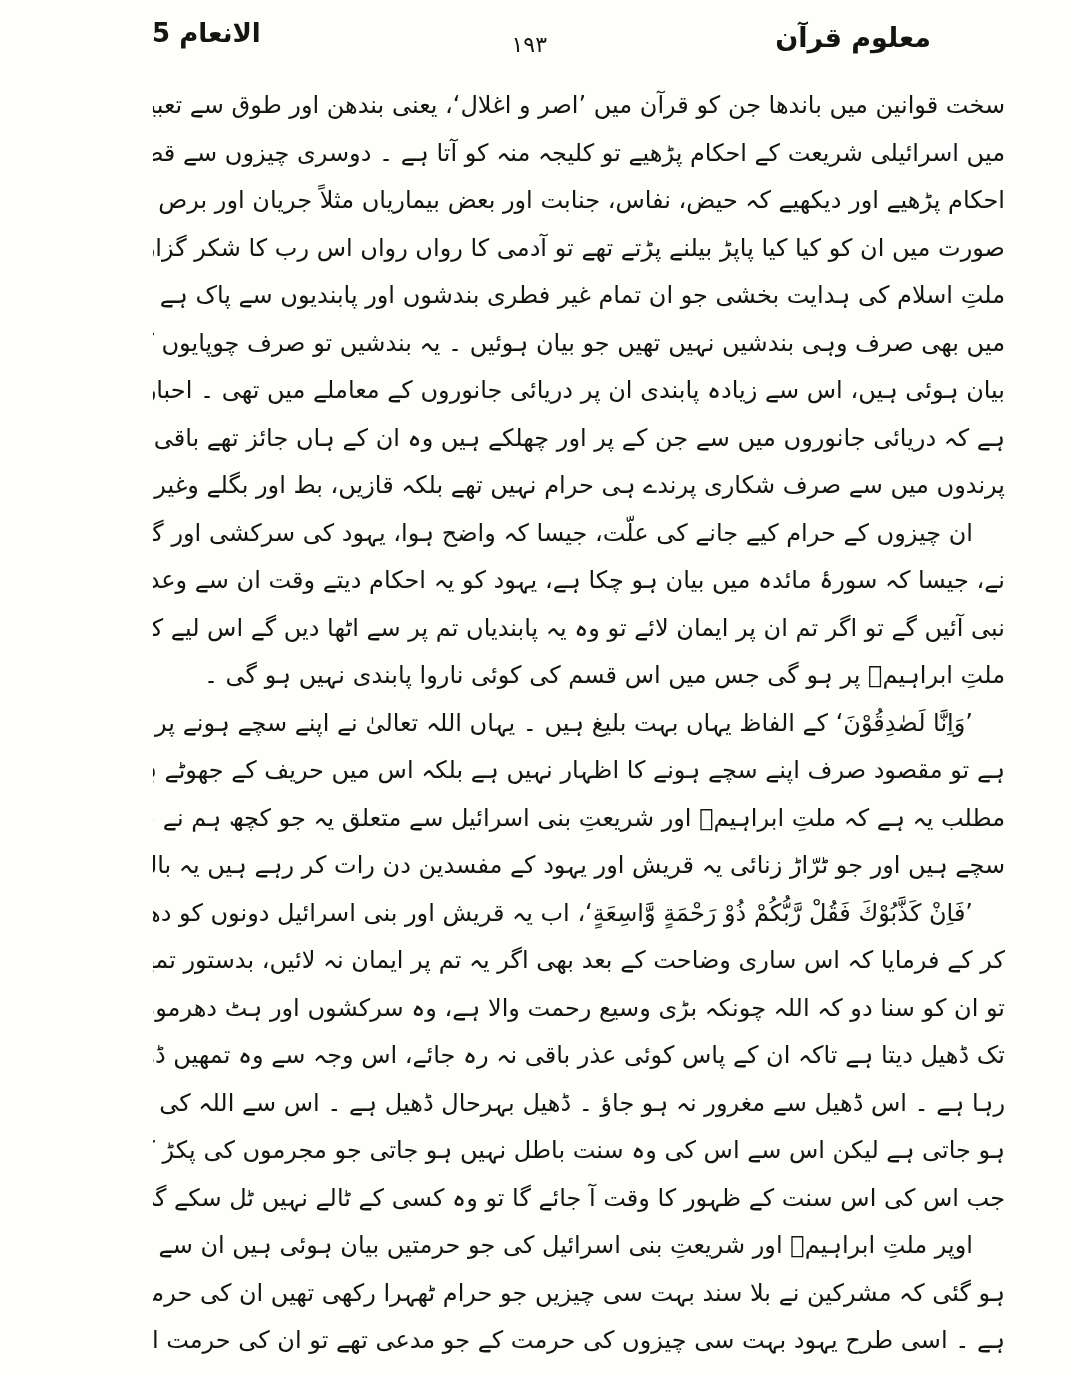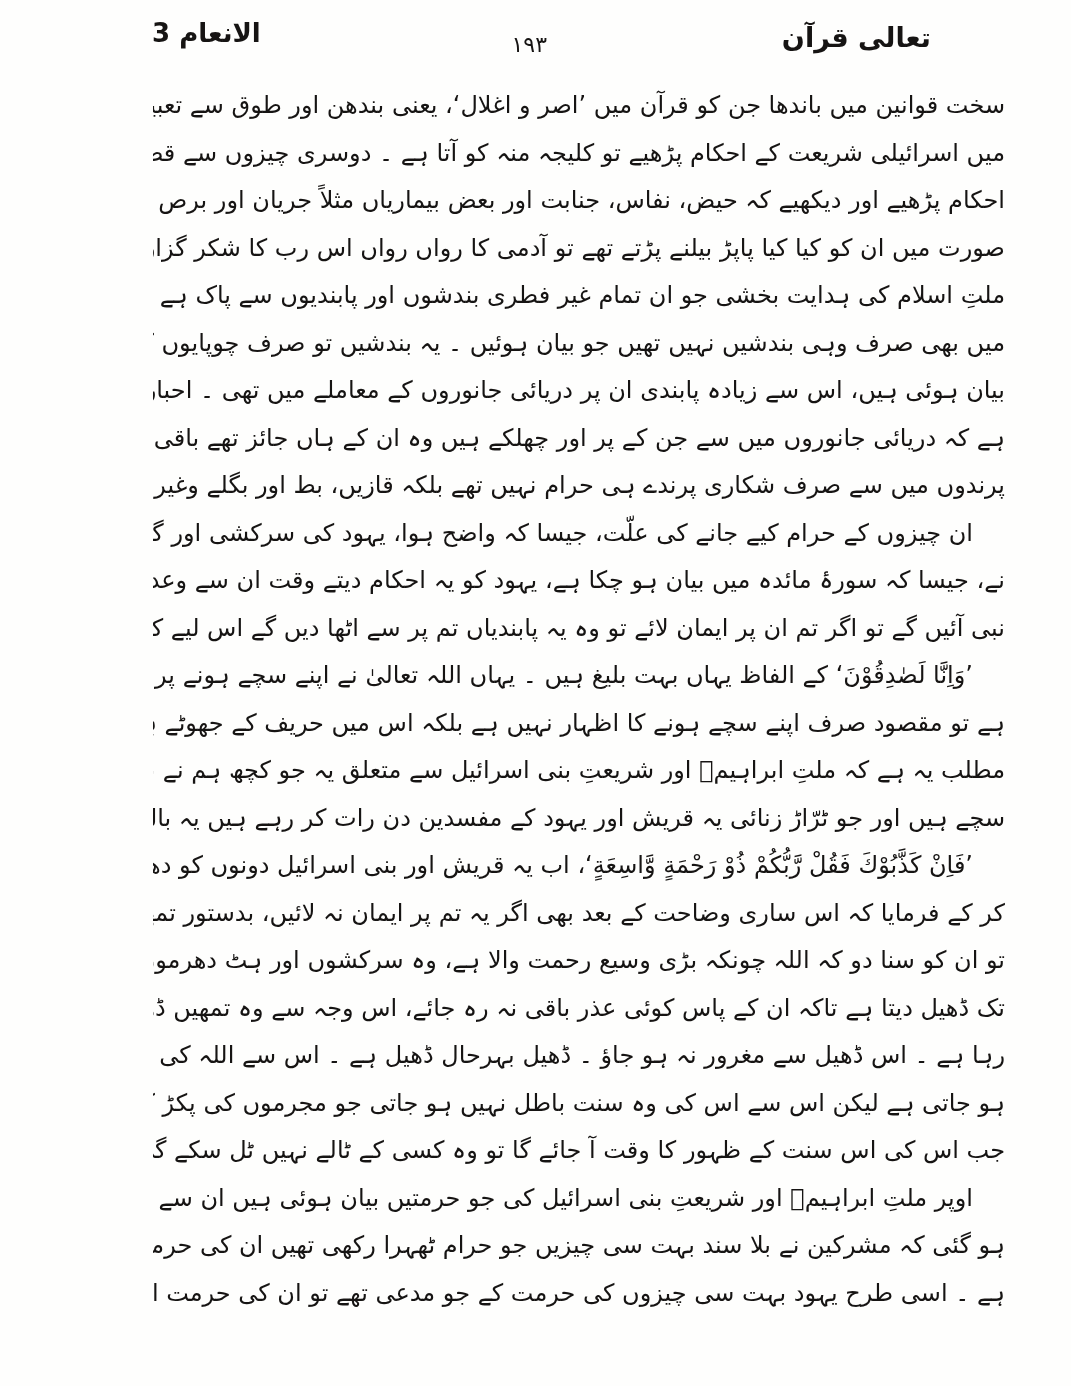--- a/index.html
+++ b/index.html
@@ -76,41 +76,42 @@
   .line.indent {
     padding-right: 32px;          
   }
 </style>
 </head>
 <body>
 
 <div class="page">
 
   <div class="running-header">
-    <span class="hdr-work">تعالی قرآن</span>
+    <span class="hdr-work">معلوم قرآن</span>
     <span class="hdr-page">١٩٣</span>
-    <span class="hdr-surah">الانعام 3</span>
+    <span class="hdr-surah">الانعام 5</span>
   </div>
 
   <div class="text-body">
       <div class="para">
         <div class="line">سخت قوانین میں باندھا جن کو قرآن میں ’اصر و اغلال‘، یعنی بندھن اور طوق سے تعبیر فرمایا گیا ہے ۔ تورات</div>
         <div class="line">میں اسرائیلی شریعت کے احکام پڑھیے تو کلیجہ منہ کو آتا ہے ۔ دوسری چیزوں سے قطع نظر صرف طہارت ہی کے</div>
         <div class="line">احکام پڑھیے اور دیکھیے کہ حیض، نفاس، جنابت اور بعض بیماریاں مثلاً جریان اور برص وغیرہ لاحق ہو جانے کی</div>
         <div class="line">صورت میں ان کو کیا کیا پاپڑ بیلنے پڑتے تھے تو آدمی کا رواں رواں اس رب کا شکر گزار ہوتا ہے جس نے ہمیں</div>
         <div class="line">ملتِ اسلام کی ہدایت بخشی جو ان تمام غیر فطری بندشوں اور پابندیوں سے پاک ہے ۔ کھانے پینے کے باب</div>
         <div class="line">میں بھی صرف وہی بندشیں نہیں تھیں جو بیان ہوئیں ۔ یہ بندشیں تو صرف چوپایوں کی حلت و حرمت کے متعلق</div>
         <div class="line">بیان ہوئی ہیں، اس سے زیادہ پابندی ان پر دریائی جانوروں کے معاملے میں تھی ۔ احبار بابل سے معلوم ہوتا</div>
         <div class="line">ہے کہ دریائی جانوروں میں سے جن کے پر اور چھلکے ہیں وہ ان کے ہاں جائز تھے باقی سب حرام تھے ۔ اسی طرح</div>
         <div class="line last">پرندوں میں سے صرف شکاری پرندے ہی حرام نہیں تھے بلکہ قازیں، بط اور بگلے وغیرہ بھی حرام تھے ۔</div>
       </div>
       <div class="para">
         <div class="line indent">ان چیزوں کے حرام کیے جانے کی علّت، جیسا کہ واضح ہوا، یہود کی سرکشی اور گردن کشی تھی اور اللہ تعالیٰ</div>
         <div class="line">نے، جیسا کہ سورۂ مائدہ میں بیان ہو چکا ہے، یہود کو یہ احکام دیتے وقت ان سے وعدہ فرمایا تھا کہ جب آخری</div>
         <div class="line">نبی آئیں گے تو اگر تم ان پر ایمان لائے تو وہ یہ پابندیاں تم پر سے اٹھا دیں گے اس لیے کہ ان کی بعثت دینِ فطرت،</div>
+        <div class="line last">ملتِ ابراہیمؑ پر ہو گی جس میں اس قسم کی کوئی ناروا پابندی نہیں ہو گی ۔</div>
       </div>
       <div class="para">
         <div class="line indent">’وَاِنَّا لَصٰدِقُوْنَ‘ کے الفاظ یہاں بہت بلیغ ہیں ۔ یہاں اللہ تعالیٰ نے اپنے سچے ہونے پر جو اتنا زور دیا</div>
         <div class="line">ہے تو مقصود صرف اپنے سچے ہونے کا اظہار نہیں ہے بلکہ اس میں حریف کے جھوٹے ہونے کا اعلان بھی ہے ۔</div>
         <div class="line">مطلب یہ ہے کہ ملتِ ابراہیمؑ اور شریعتِ بنی اسرائیل سے متعلق یہ جو کچھ ہم نے بیان کیا ہے ہم اس میں بالکل</div>
         <div class="line last">سچے ہیں اور جو ٹرّاڑ زنائی یہ قریش اور یہود کے مفسدین دن رات کر رہے ہیں یہ بالکل جھوٹے ہیں ۔</div>
       </div>
       <div class="para">
         <div class="line indent">’فَاِنْ كَذَّبُوْكَ فَقُلْ رَّبُّكُمْ ذُوْ رَحْمَةٍ وَّاسِعَةٍ‘، اب یہ قریش اور بنی اسرائیل دونوں کو دھمکی ہے ۔ پیغمبرؐ کو خطاب</div>
         <div class="line">کر کے فرمایا کہ اس ساری وضاحت کے بعد بھی اگر یہ تم پر ایمان نہ لائیں، بدستور تمھارے جھٹلانے ہی پر اڑے رہیں</div>

